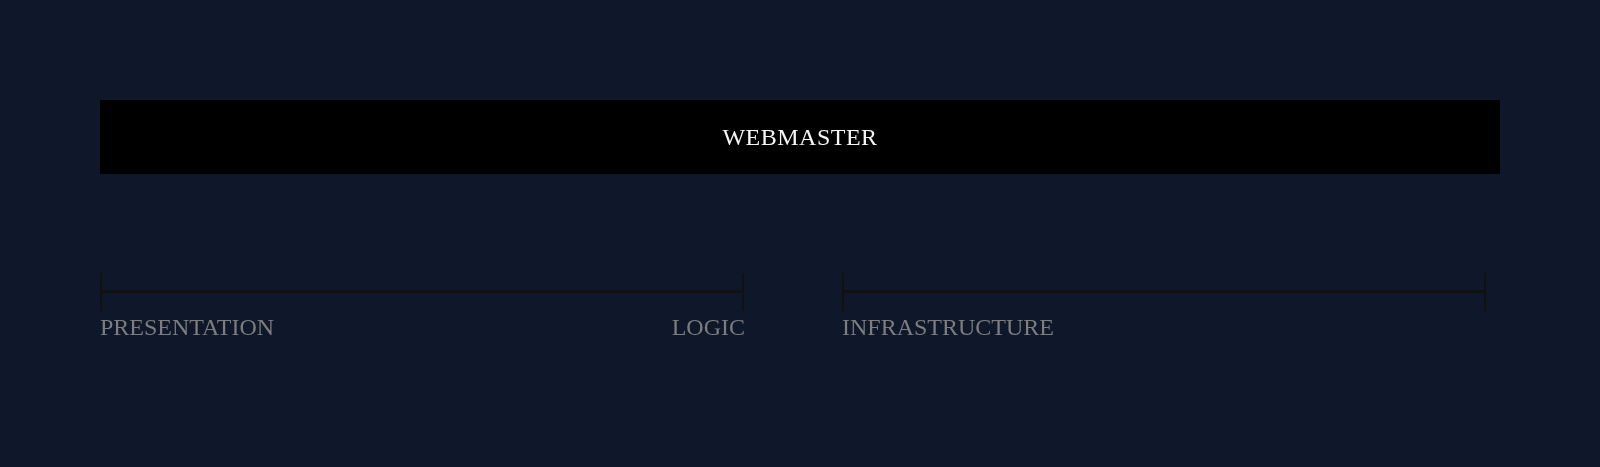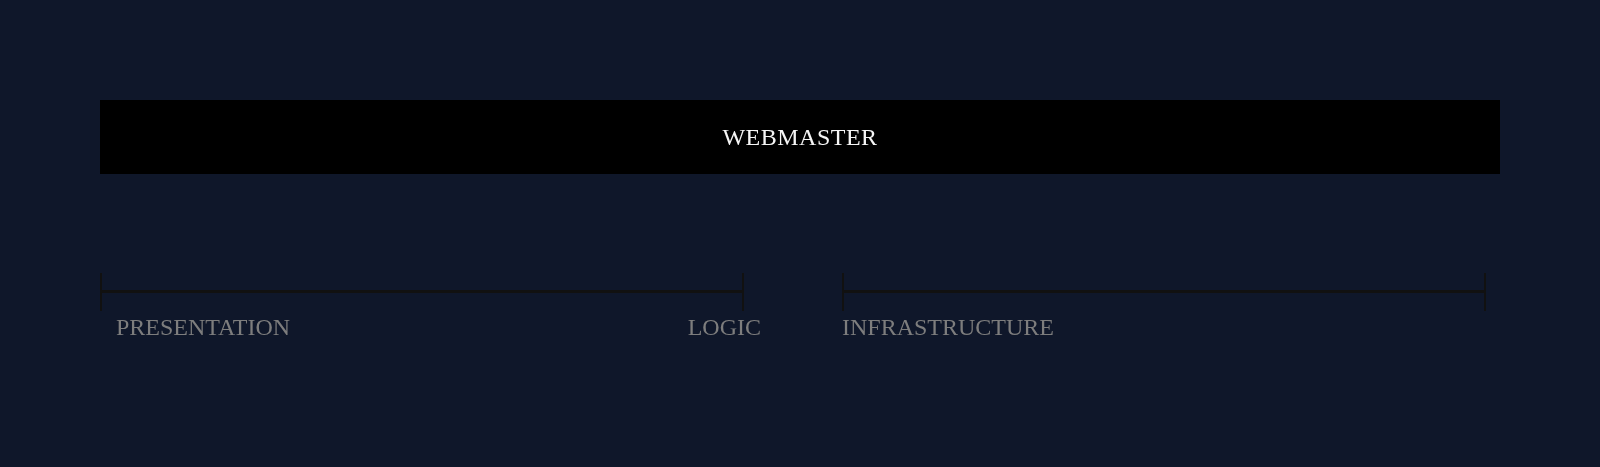--- a/index.html
+++ b/index.html
@@ -59,21 +59,21 @@
   .range-labels {
     position: absolute;
     top: 313px;
     height: 28px;
     line-height: 28px;
     color: #7d7d7d;
     font-size: 24px;
     white-space: nowrap;
   }
   .range-labels-left {
-    left: 116px;
+    left: 100px;
     width: 645px;
     display: flex;
     justify-content: space-between;
   }
   .range-labels-right {
     left: 842px;
     width: 644px;
   }
 </style>
 </head>

